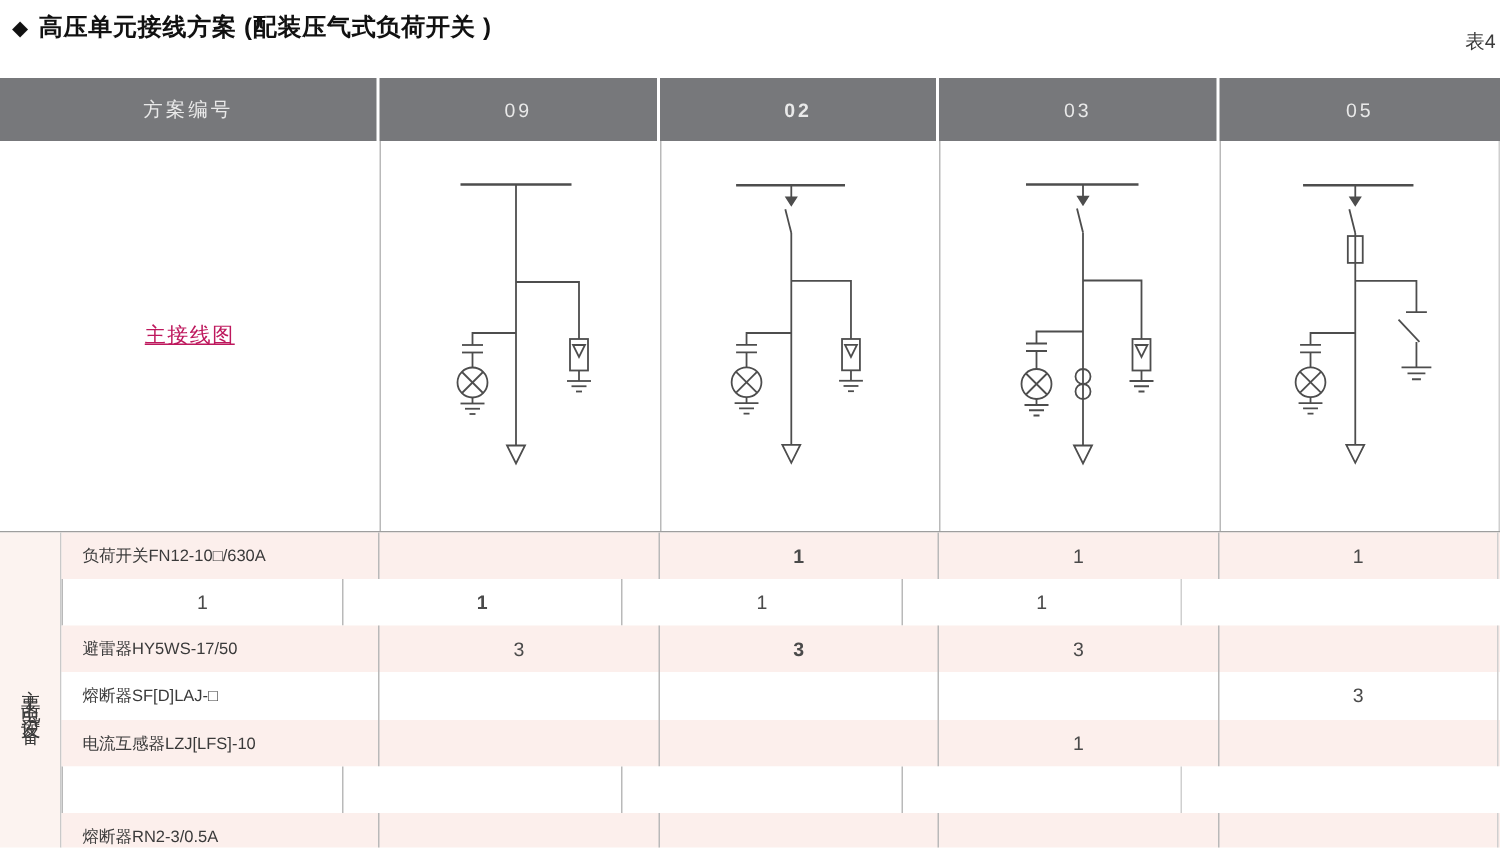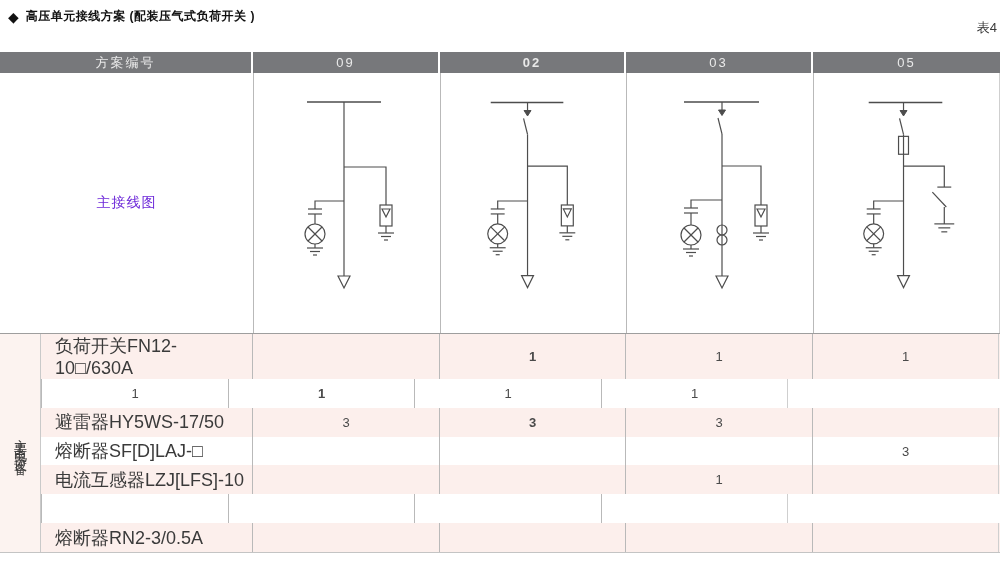--- a/index.html
+++ b/index.html
@@ -3,49 +3,49 @@
 <meta charset="utf-8">
 <style>
   * { margin:0; padding:0; box-sizing:border-box; }
   body { width:1000px; height:565px; background:#fff;
          font-family:"Liberation Sans","DejaVu Sans",sans-serif; }
   .page { position:relative; width:1000px; height:565px; background:#fff; overflow:hidden; }
 
   .title-row { position:absolute; left:8px; top:8px; display:flex; align-items:center;
                font-weight:bold; color:#111; }
   .bullet { font-size:14px; margin-right:7px; color:#111; }
-  .title-text { font-size:12px; letter-spacing:0.5px; }
+  .title-text { font-size:16px; letter-spacing:0.5px; }
   .table-tag { position:absolute; right:3px; top:19px; font-size:13px; color:#3a3a3a; }
 
   .table { position:absolute; left:0; top:52px; width:1000px; }
 
-  .header-row { display:flex; height:21px; background:#77787b; }
+  .header-row { display:flex; height:42px; background:#77787b; }
   .hcell { display:flex; align-items:center; justify-content:center;
            color:#e9e9e9; font-size:13px; letter-spacing:2px; }
   .hcell:not(:last-child){ border-right:2px solid #fff; }
   .w0{width:253px;} .w1{width:187px;} .w2{width:186px;font-weight:bold;} .w3{width:187px;} .w4{width:187px;}
 
   .diagram-row { display:flex; height:260px; background:#fff; }
   .dlabel { width:253px; display:flex; align-items:center; justify-content:center;
-            font-size:14px; color:#6d28d9; letter-spacing:1px; }
+            font-size:14px; color:#be185d; letter-spacing:1px;text-decoration:underline; }
   .dcell { border-left:1px solid #b9b9b9; }
   .dcell:last-child { border-right:1px solid #cfcfcf; }
   .dcell svg { display:block; width:100%; height:100%; }
 
   .equip { display:flex; height:220px; border-top:1px solid #9e9e9e;
            border-bottom:1px solid #c4c4c4; }
   .strip { width:41px; border-right:1px solid #c9c9c9; background:#fcf3f0;
            display:flex; align-items:center; justify-content:center; }
   .strip span { writing-mode:vertical-rl; text-orientation:upright;
                 font-size:13px; letter-spacing:5px; color:#3a3a3a; }
   .rows { flex:1; display:flex; flex-direction:column; }
   .erow { flex:1; display:flex; background:#fff; }
   .erow.odd { background:#fcefec; }
   .elabel { width:211px; padding-left:14px; display:flex; align-items:center;
-            font-size:18px; color:#3a3a3a; }
+            font-size:11px; color:#3a3a3a; }
   .ecell { border-left:1px solid #b9b9b9; display:flex; align-items:center;
            justify-content:center; font-size:13px; color:#4a4a4a; }
   .ecell.last { border-right:1px solid #cfcfcf; }
 
   .diag line, .diag polyline, .diag rect, .diag circle, .diag path, .diag polygon.open
       { stroke:#4d4d4d; stroke-width:1.2; fill:none; }
   .diag .busbar { stroke-width:1.6; }
   .diag polygon.filled { fill:#4d4d4d; stroke:#4d4d4d; stroke-width:1; }
   .diag polygon.open { fill:#fff; }
 </style>

